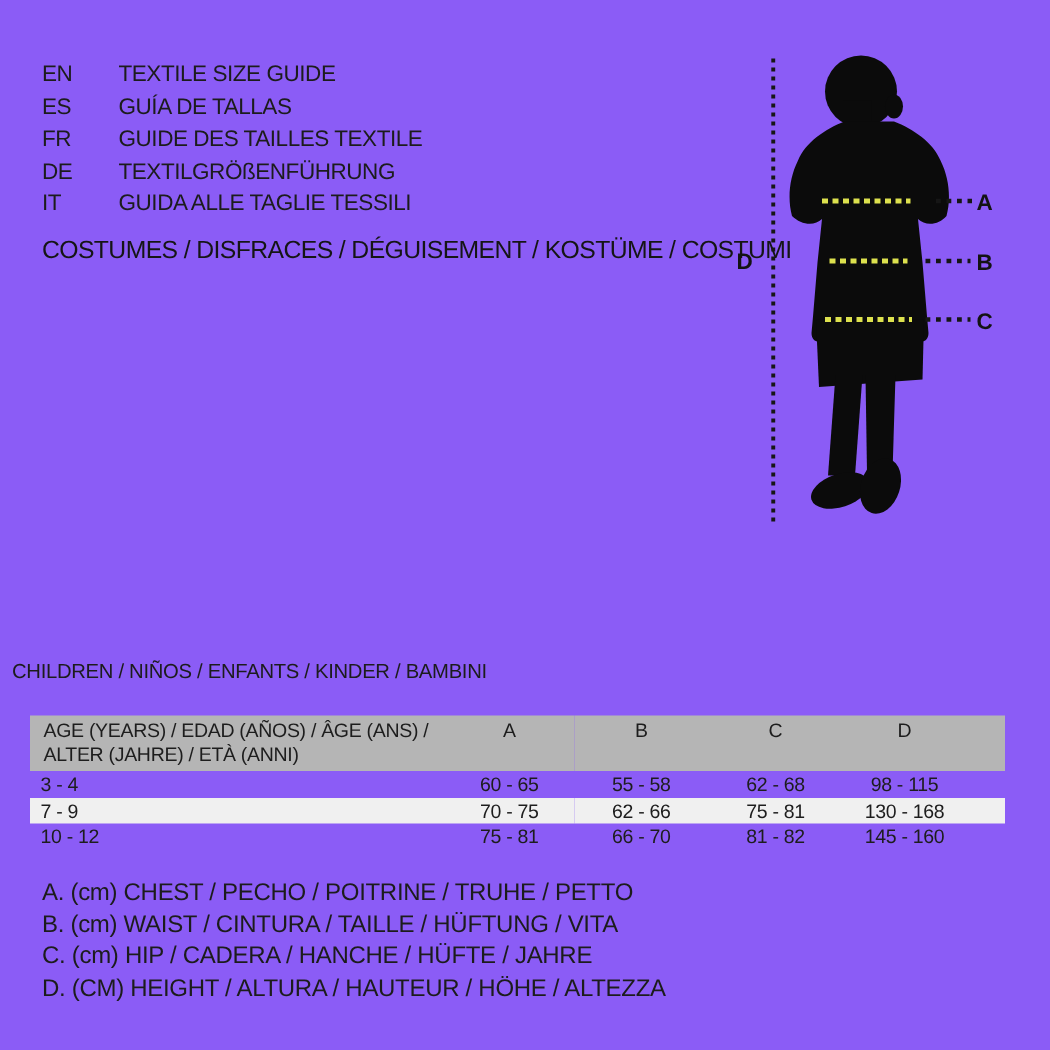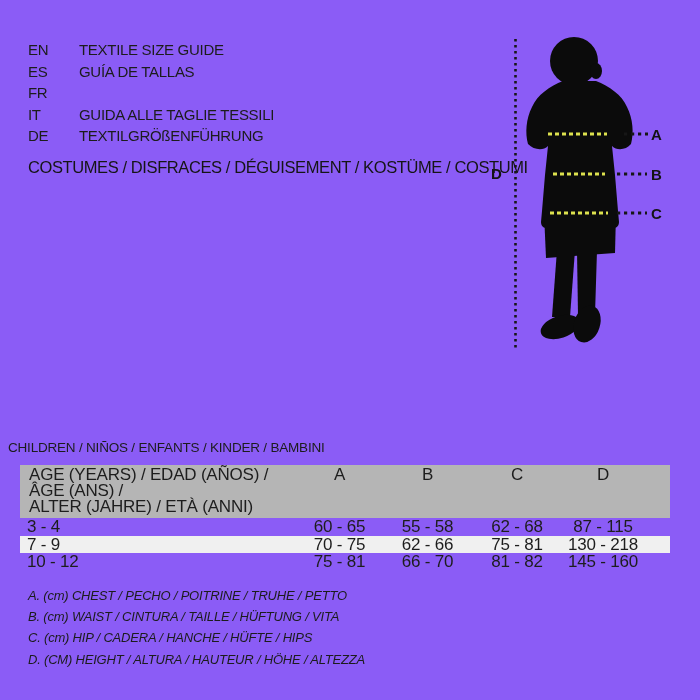--- a/index.html
+++ b/index.html
@@ -17,65 +17,66 @@
     position:absolute;left:28px;top:158px;font-size:16.5px;font-weight:normal;
     letter-spacing:-0.4px;white-space:nowrap;color:#151515;
   }
   
   .figure-area{position:absolute;left:480px;top:25px;width:200px;height:330px;}
   .figure-area svg{display:block;}
   .measure-label{font-family:"Liberation Sans",sans-serif;font-size:15px;font-weight:bold;fill:#131313;}
   
   .children-label{position:absolute;left:8px;top:440px;font-size:13.5px;letter-spacing:-0.2px;white-space:nowrap;}
   .size-table{
-    position:absolute;left:20px;top:465px;width:650px;border-collapse:collapse;
-    table-layout:fixed;font-size:17px;letter-spacing:-0.2px;color:#1d1d1d;
+    position:absolute;left:20px;top:477px;width:650px;border-collapse:collapse;
+    table-layout:fixed;font-size:13px;letter-spacing:-0.2px;color:#1d1d1d;
   }
   .size-table col.c-age{width:276px;}
   .size-table col.c-a{width:87px;}
   .size-table col.c-b{width:89px;}
   .size-table col.c-c{width:90px;}
   .size-table col.c-d{width:108px;}
   .size-table th{
     background:#b5b5b5;font-weight:normal;text-align:center;vertical-align:top;
     padding:2px 0 3px 0;line-height:16px;height:27px;
   }
   .size-table th.age-head{text-align:left;padding-left:9px;}
   .size-table th.col-d,.size-table td.col-d{padding-right:26px;}
   .size-table td{height:17.7px;text-align:center;padding:0;line-height:17.7px;margin-top:20px;}
   .size-table td.age-cell{text-align:left;padding-left:7px;}
   .size-table tbody tr:nth-child(even) td{background:#f0f0f0;}
   
-  .legend{position:absolute;left:28px;top:585px;font-size:13px;line-height:21.2px;letter-spacing:-0.2px;font-style:italic;}
+  .legend{position:absolute;left:28px;top:585px;font-size:16px;line-height:21.2px;letter-spacing:-0.2px;}
   .legend-line{white-space:nowrap;}
 </style>
 </head>
 <body>
 
 <div class="canvas">
 
   <div class="lang-list">
     <div class="lang-row">
       <span class="lang-code">EN</span>
       <span class="lang-label">TEXTILE SIZE GUIDE</span>
     </div>
     <div class="lang-row">
       <span class="lang-code">ES</span>
       <span class="lang-label">GUÍA DE TALLAS</span>
     </div>
     <div class="lang-row">
       <span class="lang-code">FR</span>
+      <span class="lang-label">GUIDE DES TAILLES TEXTILE</span>
+    </div>
+    <div class="lang-row">
+      <span class="lang-code">DE</span>
+      <span class="lang-label">TEXTILGRÖßENFÜHRUNG</span>
     </div>
     <div class="lang-row">
       <span class="lang-code">IT</span>
       <span class="lang-label">GUIDA ALLE TAGLIE TESSILI</span>
-    </div>
-    <div class="lang-row">
-      <span class="lang-code">DE</span>
-      <span class="lang-label">TEXTILGRÖßENFÜHRUNG</span>
     </div>
   </div>
 
   <div class="category-title">COSTUMES / DISFRACES / DÉGUISEMENT / KOSTÜME / COSTUMI</div>
 
   <div class="figure-area">
     <svg width="200" height="330" viewBox="0 0 200 330">
 
       <line x1="35.5" y1="14" x2="35.5" y2="323" stroke="#161616" stroke-width="2.6" stroke-dasharray="2.6,3.4"></line>
       <text x="11" y="154" class="measure-label">D</text>
@@ -132,39 +133,39 @@
         <th>C</th>
         <th class="col-d">D</th>
       </tr>
     </thead>
     <tbody>
       <tr>
         <td class="age-cell">3 - 4</td>
         <td>60 - 65</td>
         <td>55 - 58</td>
         <td>62 - 68</td>
-        <td class="col-d">87 - 115</td>
+        <td class="col-d">98 - 115</td>
       </tr>
       <tr>
         <td class="age-cell">7 - 9</td>
         <td>70 - 75</td>
         <td>62 - 66</td>
         <td>75 - 81</td>
-        <td class="col-d">130 - 218</td>
+        <td class="col-d">130 - 168</td>
       </tr>
       <tr>
         <td class="age-cell">10 - 12</td>
         <td>75 - 81</td>
         <td>66 - 70</td>
         <td>81 - 82</td>
         <td class="col-d">145 - 160</td>
       </tr>
     </tbody>
   </table>
 
   <div class="legend">
     <div class="legend-line">A. (cm) CHEST / PECHO / POITRINE / TRUHE / PETTO</div>
     <div class="legend-line">B. (cm) WAIST / CINTURA / TAILLE / HÜFTUNG / VITA</div>
-    <div class="legend-line">C. (cm) HIP / CADERA / HANCHE / HÜFTE / HIPS</div>
+    <div class="legend-line">C. (cm) HIP / CADERA / HANCHE / HÜFTE / JAHRE</div>
     <div class="legend-line">D. (CM) HEIGHT / ALTURA / HAUTEUR / HÖHE / ALTEZZA</div>
   </div>
 
 </div>
 
 </body></html>

